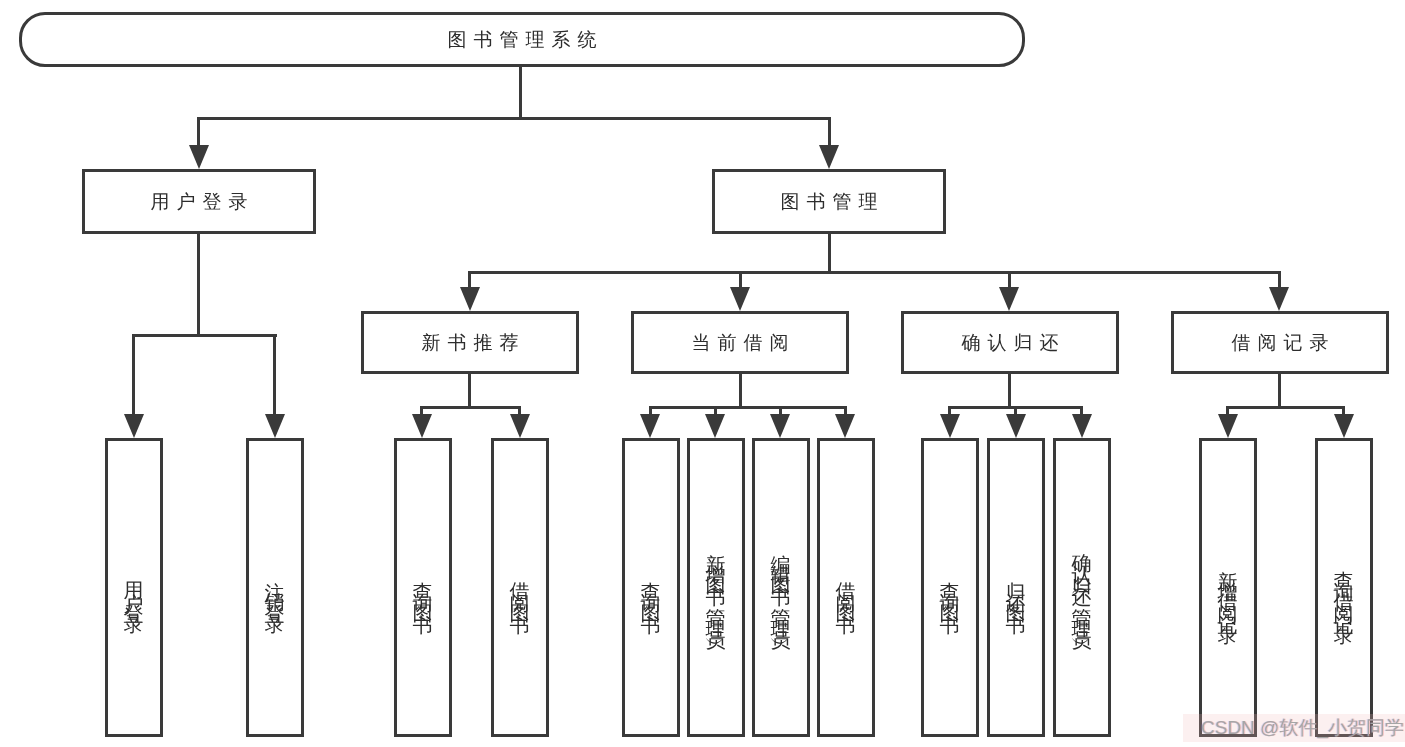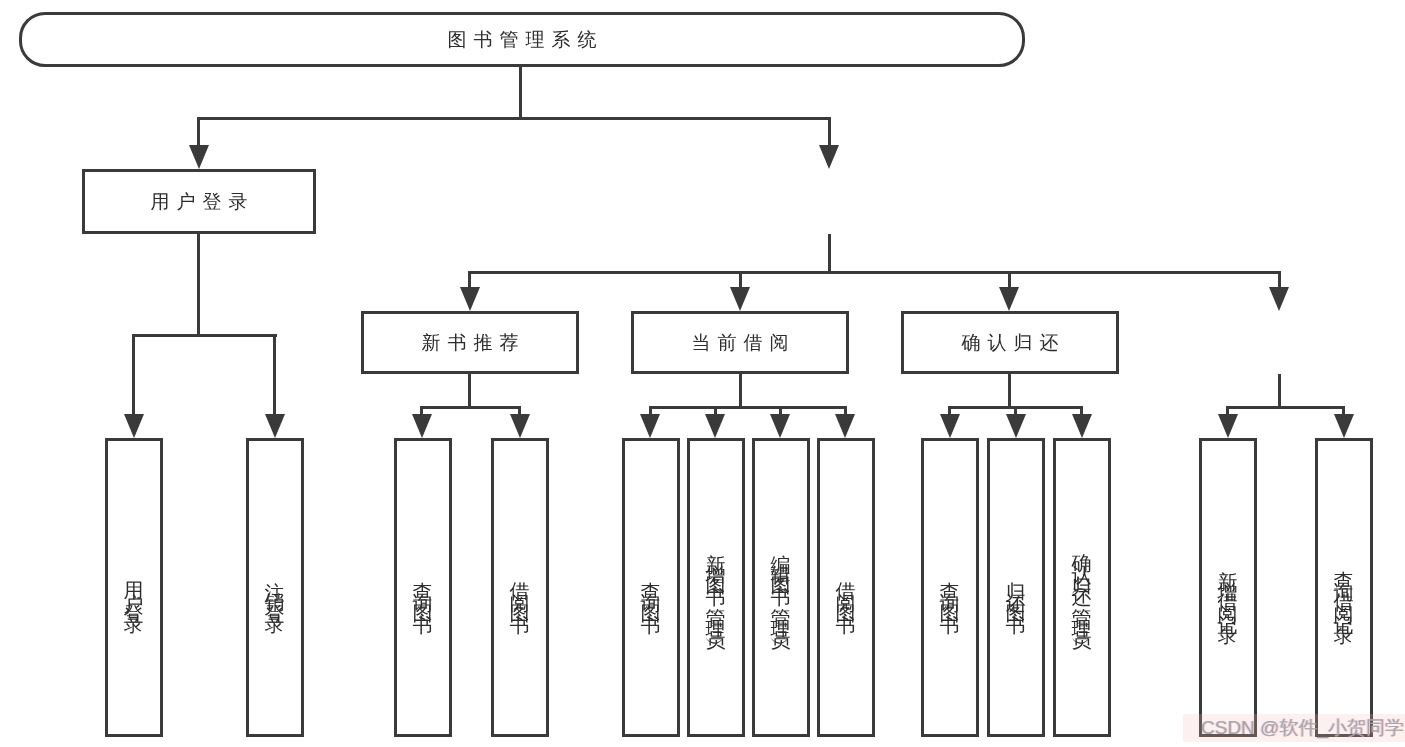--- a/index.html
+++ b/index.html
@@ -45,20 +45,21 @@
   <div class="box hlabel" style="left:19px; top:12px; width:1006px; height:55px;border-radius:26px;">图书管理系统</div>
 
   <div class="vline" style="left:519px; top:66px; height:52px;"></div>
   <div class="hline" style="left:197px; top:117px; width:634px;"></div>
   <div class="vline" style="left:197px; top:117px; height:30px;"></div>
   <div class="vline" style="left:828px; top:117px; height:30px;"></div>
   <div class="arrow" style="left:189px; top:145px;"></div>
   <div class="arrow" style="left:819px; top:145px;"></div>
 
   <div class="box hlabel" style="left:82px; top:169px; width:234px; height:65px;">用户登录</div>
+  <div class="box hlabel" style="left:712px; top:169px; width:234px; height:65px;">图书管理</div>
 
   <div class="vline" style="left:197px; top:234px; height:101px;"></div>
   <div class="hline" style="left:132px; top:334px; width:145px;"></div>
   <div class="vline" style="left:132px; top:334px; height:82px;"></div>
   <div class="vline" style="left:273px; top:334px; height:82px;"></div>
   <div class="arrow" style="left:124px; top:414px;"></div>
   <div class="arrow" style="left:265px; top:414px;"></div>
 
   <div class="vline" style="left:828px; top:234px; height:40px;"></div>
   <div class="hline" style="left:468px; top:271px; width:813px;"></div>
@@ -67,20 +68,21 @@
   <div class="vline" style="left:1008px; top:271px; height:18px;"></div>
   <div class="vline" style="left:1278px; top:271px; height:18px;"></div>
   <div class="arrow" style="left:460px; top:287px;"></div>
   <div class="arrow" style="left:730px; top:287px;"></div>
   <div class="arrow" style="left:999px; top:287px;"></div>
   <div class="arrow" style="left:1269px; top:287px;"></div>
 
   <div class="box hlabel" style="left:361px; top:311px; width:218px; height:63px;">新书推荐</div>
   <div class="box hlabel" style="left:631px; top:311px; width:218px; height:63px;">当前借阅</div>
   <div class="box hlabel" style="left:901px; top:311px; width:218px; height:63px;">确认归还</div>
+  <div class="box hlabel" style="left:1171px; top:311px; width:218px; height:63px;">借阅记录</div>
 
   <div class="vline" style="left:468px; top:374px; height:33px;"></div>
   <div class="hline" style="left:420px; top:406px; width:101px;"></div>
   <div class="vline" style="left:420px; top:406px; height:10px;"></div>
   <div class="vline" style="left:518px; top:406px; height:10px;"></div>
   <div class="arrow" style="left:412px; top:414px;"></div>
   <div class="arrow" style="left:510px; top:414px;"></div>
 
   <div class="vline" style="left:739px; top:374px; height:33px;"></div>
   <div class="hline" style="left:649px; top:406px; width:198px;"></div>

